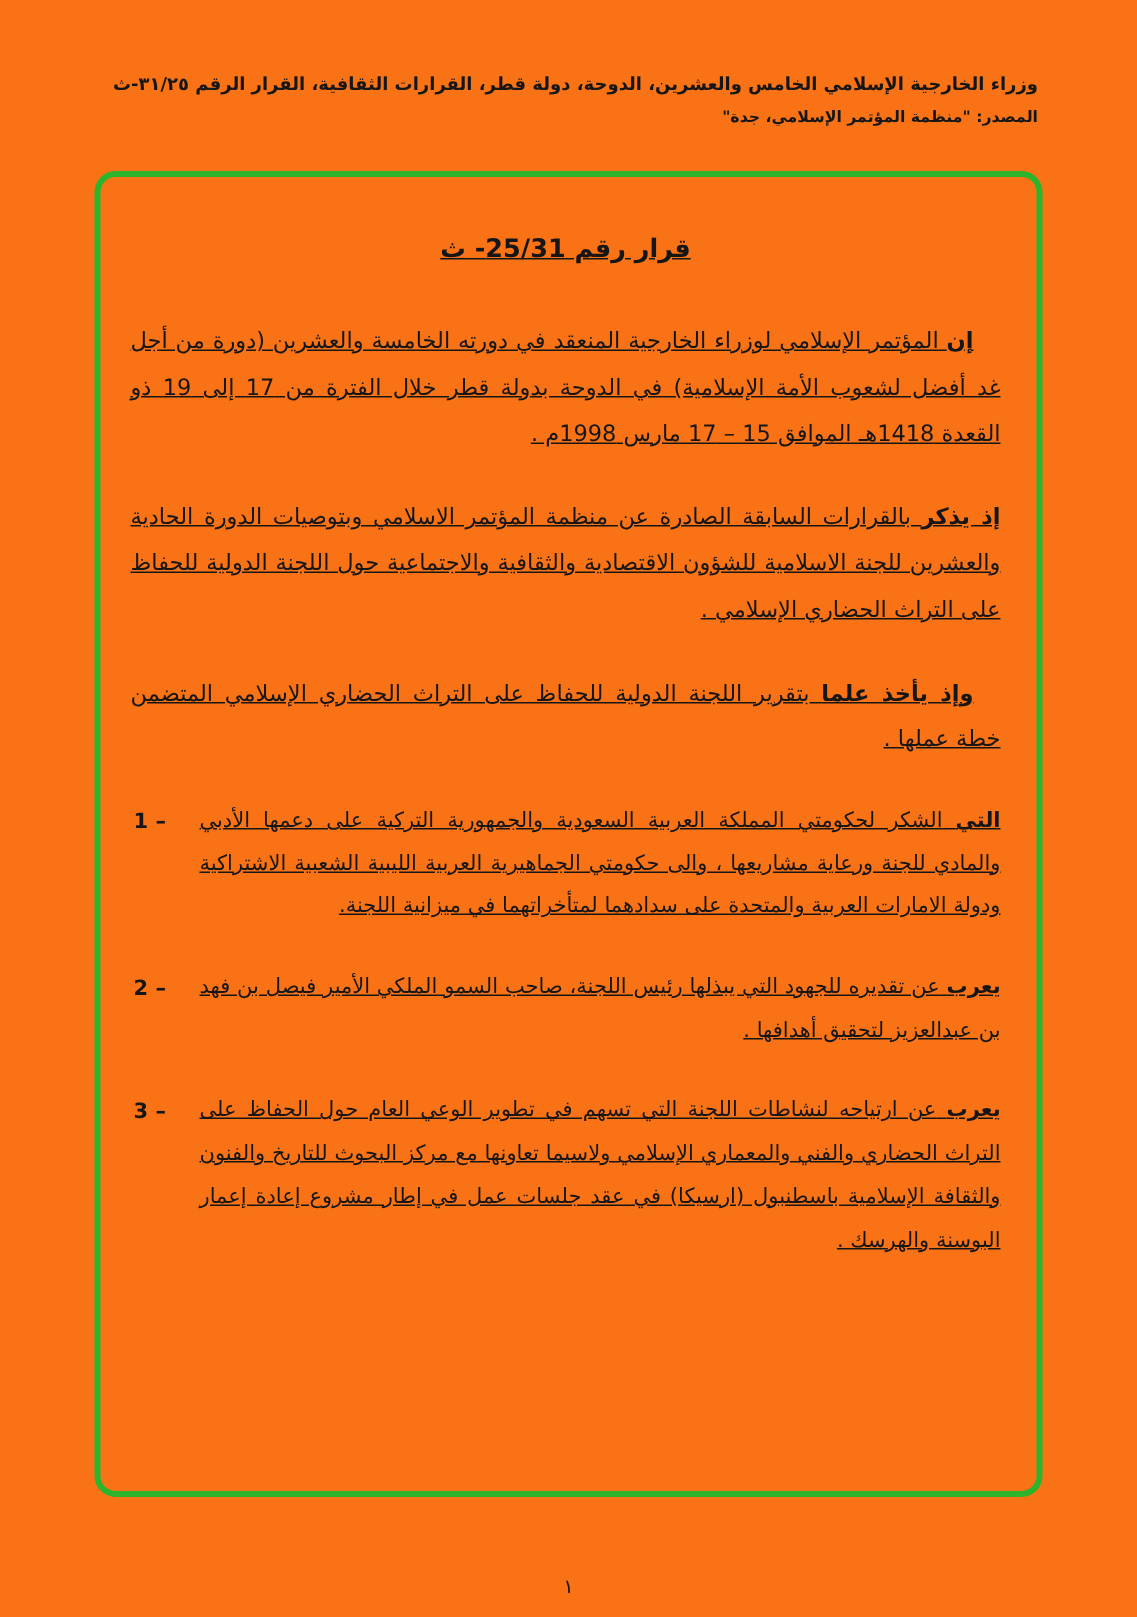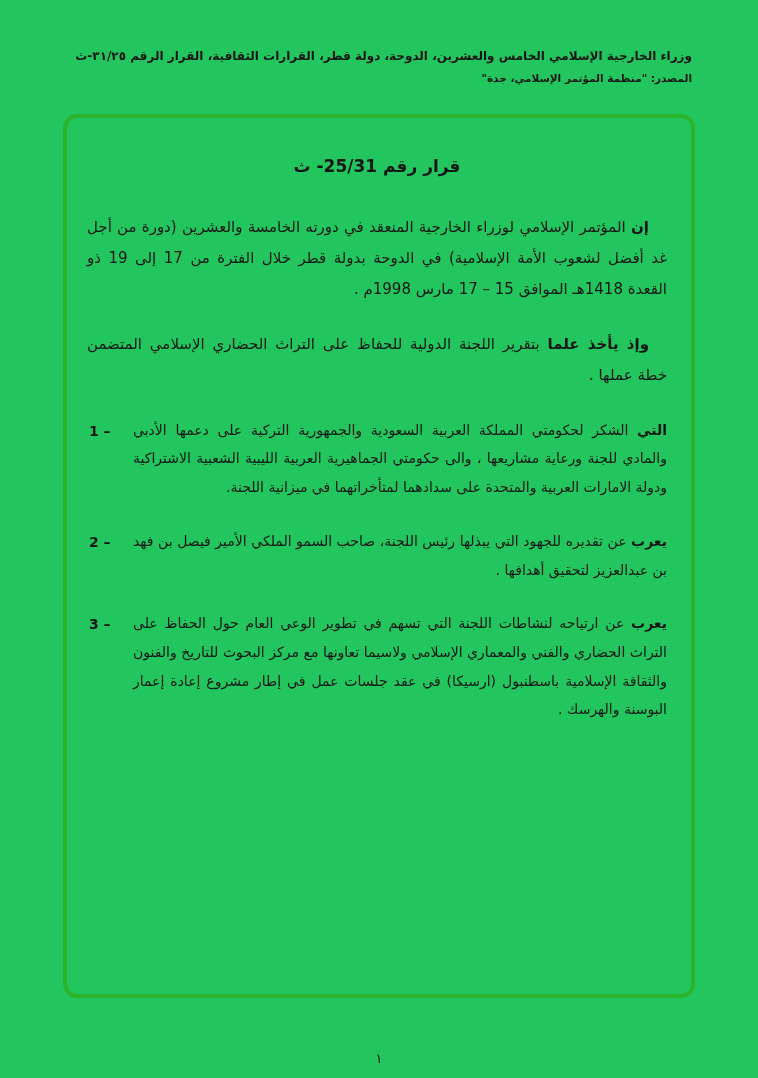--- a/index.html
+++ b/index.html
@@ -5,21 +5,21 @@
   html, body {
     margin: 0;
     padding: 0;
     background: #ffffff;
   }
   .sheet {
     position: relative;
     width: 758px;
     height: 1078px;
     margin: 0 auto;
-    background: #22c55e;
+    background: #f97316;
     color: #161616;
     font-family: "DejaVu Sans", sans-serif;
     direction: rtl;
     overflow: hidden;
   }
   .page-header {
     position: absolute;
     top: 48px;
     right: 66px;
     left: 60px;
@@ -33,20 +33,21 @@
     position: absolute;
     top: 114px;
     left: 63px;
     width: 632px;
     height: 884px;
     box-sizing: border-box;
     border: 4px solid var(--frame-green, #2cb52c);
     border-radius: 14px;
     padding: 38px 24px 0 20px;
     overflow: hidden;
+    text-decoration: underline;
   }
   .doc-title   { text-align: center; font-weight: bold; font-size: 17px; }
   .doc-subject { text-align: center; font-weight: bold; font-size: 14.5px; margin-top: 17px; letter-spacing: 1px; }
   .doc-subtitle{ text-align: center; font-weight: bold; font-size: 15.5px; margin-top: 15px; }
 
   .para {
     font-size: 15px;
     line-height: 2.05;
     text-align: justify;
     margin: 25px 0 0 0;
@@ -94,20 +95,24 @@
 
   <div class="green-box">
 
     <div class="doc-title">قرار رقم 25/31- ث</div>
 
     <p class="para first indent">
       <b class="lead">إن</b>
       <span>المؤتمر الإسلامي لوزراء الخارجية المنعقد في دورته الخامسة والعشرين (دورة من أجل غد أفضل لشعوب الأمة الإسلامية) في الدوحة بدولة قطر خلال الفترة من 17 إلى 19 ذو القعدة 1418هـ الموافق 15 – 17 مارس 1998م .</span>
     </p>
 
+    <p class="para">
+      <b class="lead">إذ يذكر</b>
+      <span>بالقرارات السابقة الصادرة عن منظمة المؤتمر الاسلامي وبتوصيات الدورة الحادية والعشرين للجنة الاسلامية للشؤون الاقتصادية والثقافية والاجتماعية حول اللجنة الدولية للحفاظ على التراث الحضاري الإسلامي .</span>
+    </p>
 
     <p class="para indent">
       <b class="lead">وإذ يأخذ علما</b>
       <span>بتقرير اللجنة الدولية للحفاظ على التراث الحضاري الإسلامي المتضمن خطة عملها .</span>
     </p>
 
     <div class="item">
       <span class="item-number">1 –</span>
       <b class="lead">التي</b>
       <span>الشكر لحكومتي المملكة العربية السعودية والجمهورية التركية على دعمها الأدبي والمادي للجنة ورعاية مشاريعها ، والى حكومتي الجماهيرية العربية الليبية الشعبية الاشتراكية ودولة الامارات العربية والمتحدة على سدادهما لمتأخراتهما في ميزانية اللجنة.</span>

